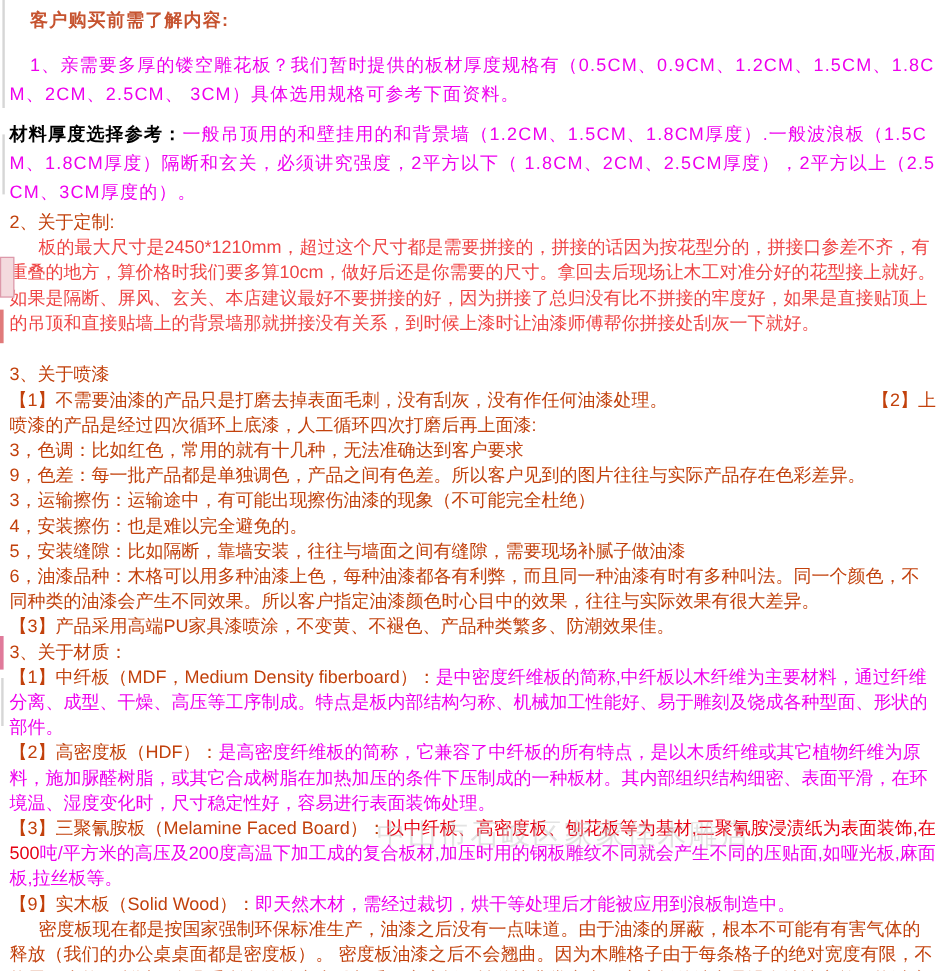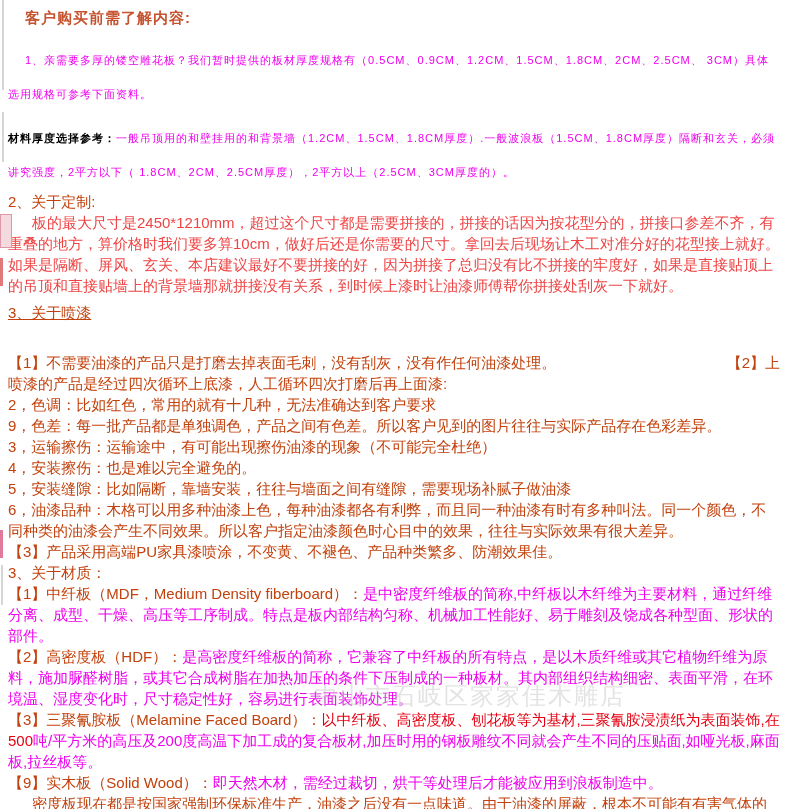--- a/index.html
+++ b/index.html
@@ -8,32 +8,32 @@
     background:#ffffff;
     font-family:"Liberation Sans","DejaVu Sans",sans-serif;
     -webkit-font-smoothing:none;
   }
   .page{position:relative;width:786px;height:809px;padding:8px 6px 0 8px;box-sizing:border-box;}
   p{margin:0;font-size:15px;line-height:21px;color:#1f1f1f;word-break:break-all;}
   .hdr{
     margin:0;font-size:15px;line-height:20px;font-weight:bold;color:#c6532f;
     text-indent:17px;letter-spacing:1px;
   }
-  .topsec{font-size:11px;line-height:34px;letter-spacing:1px;}
+  .topsec{font-size:15px;line-height:24px;letter-spacing:1px;}
   .s1{margin-top:15px;text-indent:17px;}
   .ref{margin-top:10px;}
   .magenta{color:#ee00ee;}
   .purple{color:#000000;font-weight:bold;}
   .teal{color:#ef4444;}
   .red{color:#e60012;}
   .black{color:#c2410c;}
   .title{margin-top:2px;}
-  .mt-s{margin-top:6px;text-decoration:underline;}
+  .mt-s{margin-top:22px;}
   .indent{text-indent:24px;}
-  .flexline{display:flex;justify-content:space-between;margin-top:29px;}
+  .flexline{display:flex;justify-content:space-between;}
   .flexline span{white-space:nowrap;}
   
   .edge{position:absolute;pointer-events:none;}
   .e1{left:2px;top:0;width:2px;height:90px;background:#d6d6d6;}
   .e2{left:2px;top:112px;width:2px;height:50px;background:#d6d6d6;}
   .e3{left:0;top:214px;width:12px;height:34px;background:#f4dade;border:1px solid #dd99aa;box-sizing:border-box;}
   .e4{left:0;top:258px;width:3px;height:28px;background:#e07a7a;}
   .e5{left:0;top:530px;width:3px;height:28px;background:#e07a9a;}
   .e6{left:1px;top:565px;width:2px;height:40px;background:#d6d6d6;}
   
@@ -69,21 +69,21 @@
   <p class="teal indent">板的最大尺寸是2450*1210mm，超过这个尺寸都是需要拼接的，拼接的话因为按花型分的，拼接口参差不齐，有重叠的地方，算价格时我们要多算10cm，做好后还是你需要的尺寸。拿回去后现场让木工对准分好的花型接上就好。如果是隔断、屏风、玄关、本店建议最好不要拼接的好，因为拼接了总归没有比不拼接的牢度好，如果是直接贴顶上的吊顶和直接贴墙上的背景墙那就拼接没有关系，到时候上漆时让油漆师傅帮你拼接处刮灰一下就好。</p>
 
   <p class="black title mt-s">3、关于喷漆</p>
 
   <p class="black flexline">
       <span>【1】不需要油漆的产品只是打磨去掉表面毛刺，没有刮灰，没有作任何油漆处理。</span>
       <span>【2】上</span>
     </p>
   <p class="black">喷漆的产品是经过四次循环上底漆，人工循环四次打磨后再上面漆:</p>
 
-  <p class="black">2，色调：比如红色，常用的就有十几种，无法准确达到客户要求</p>
+  <p class="black">3，色调：比如红色，常用的就有十几种，无法准确达到客户要求</p>
   <p class="black">9，色差：每一批产品都是单独调色，产品之间有色差。所以客户见到的图片往往与实际产品存在色彩差异。</p>
   <p class="black">3，运输擦伤：运输途中，有可能出现擦伤油漆的现象（不可能完全杜绝）</p>
   <p class="black">4，安装擦伤：也是难以完全避免的。</p>
   <p class="black">5，安装缝隙：比如隔断，靠墙安装，往往与墙面之间有缝隙，需要现场补腻子做油漆</p>
   <p class="black">6，油漆品种：木格可以用多种油漆上色，每种油漆都各有利弊，而且同一种油漆有时有多种叫法。同一个颜色，不同种类的油漆会产生不同效果。所以客户指定油漆颜色时心目中的效果，往往与实际效果有很大差异。</p>
 
   <p class="black">【3】产品采用高端PU家具漆喷涂，不变黄、不褪色、产品种类繁多、防潮效果佳。</p>
 
   <p class="black">3、关于材质：</p>
 

